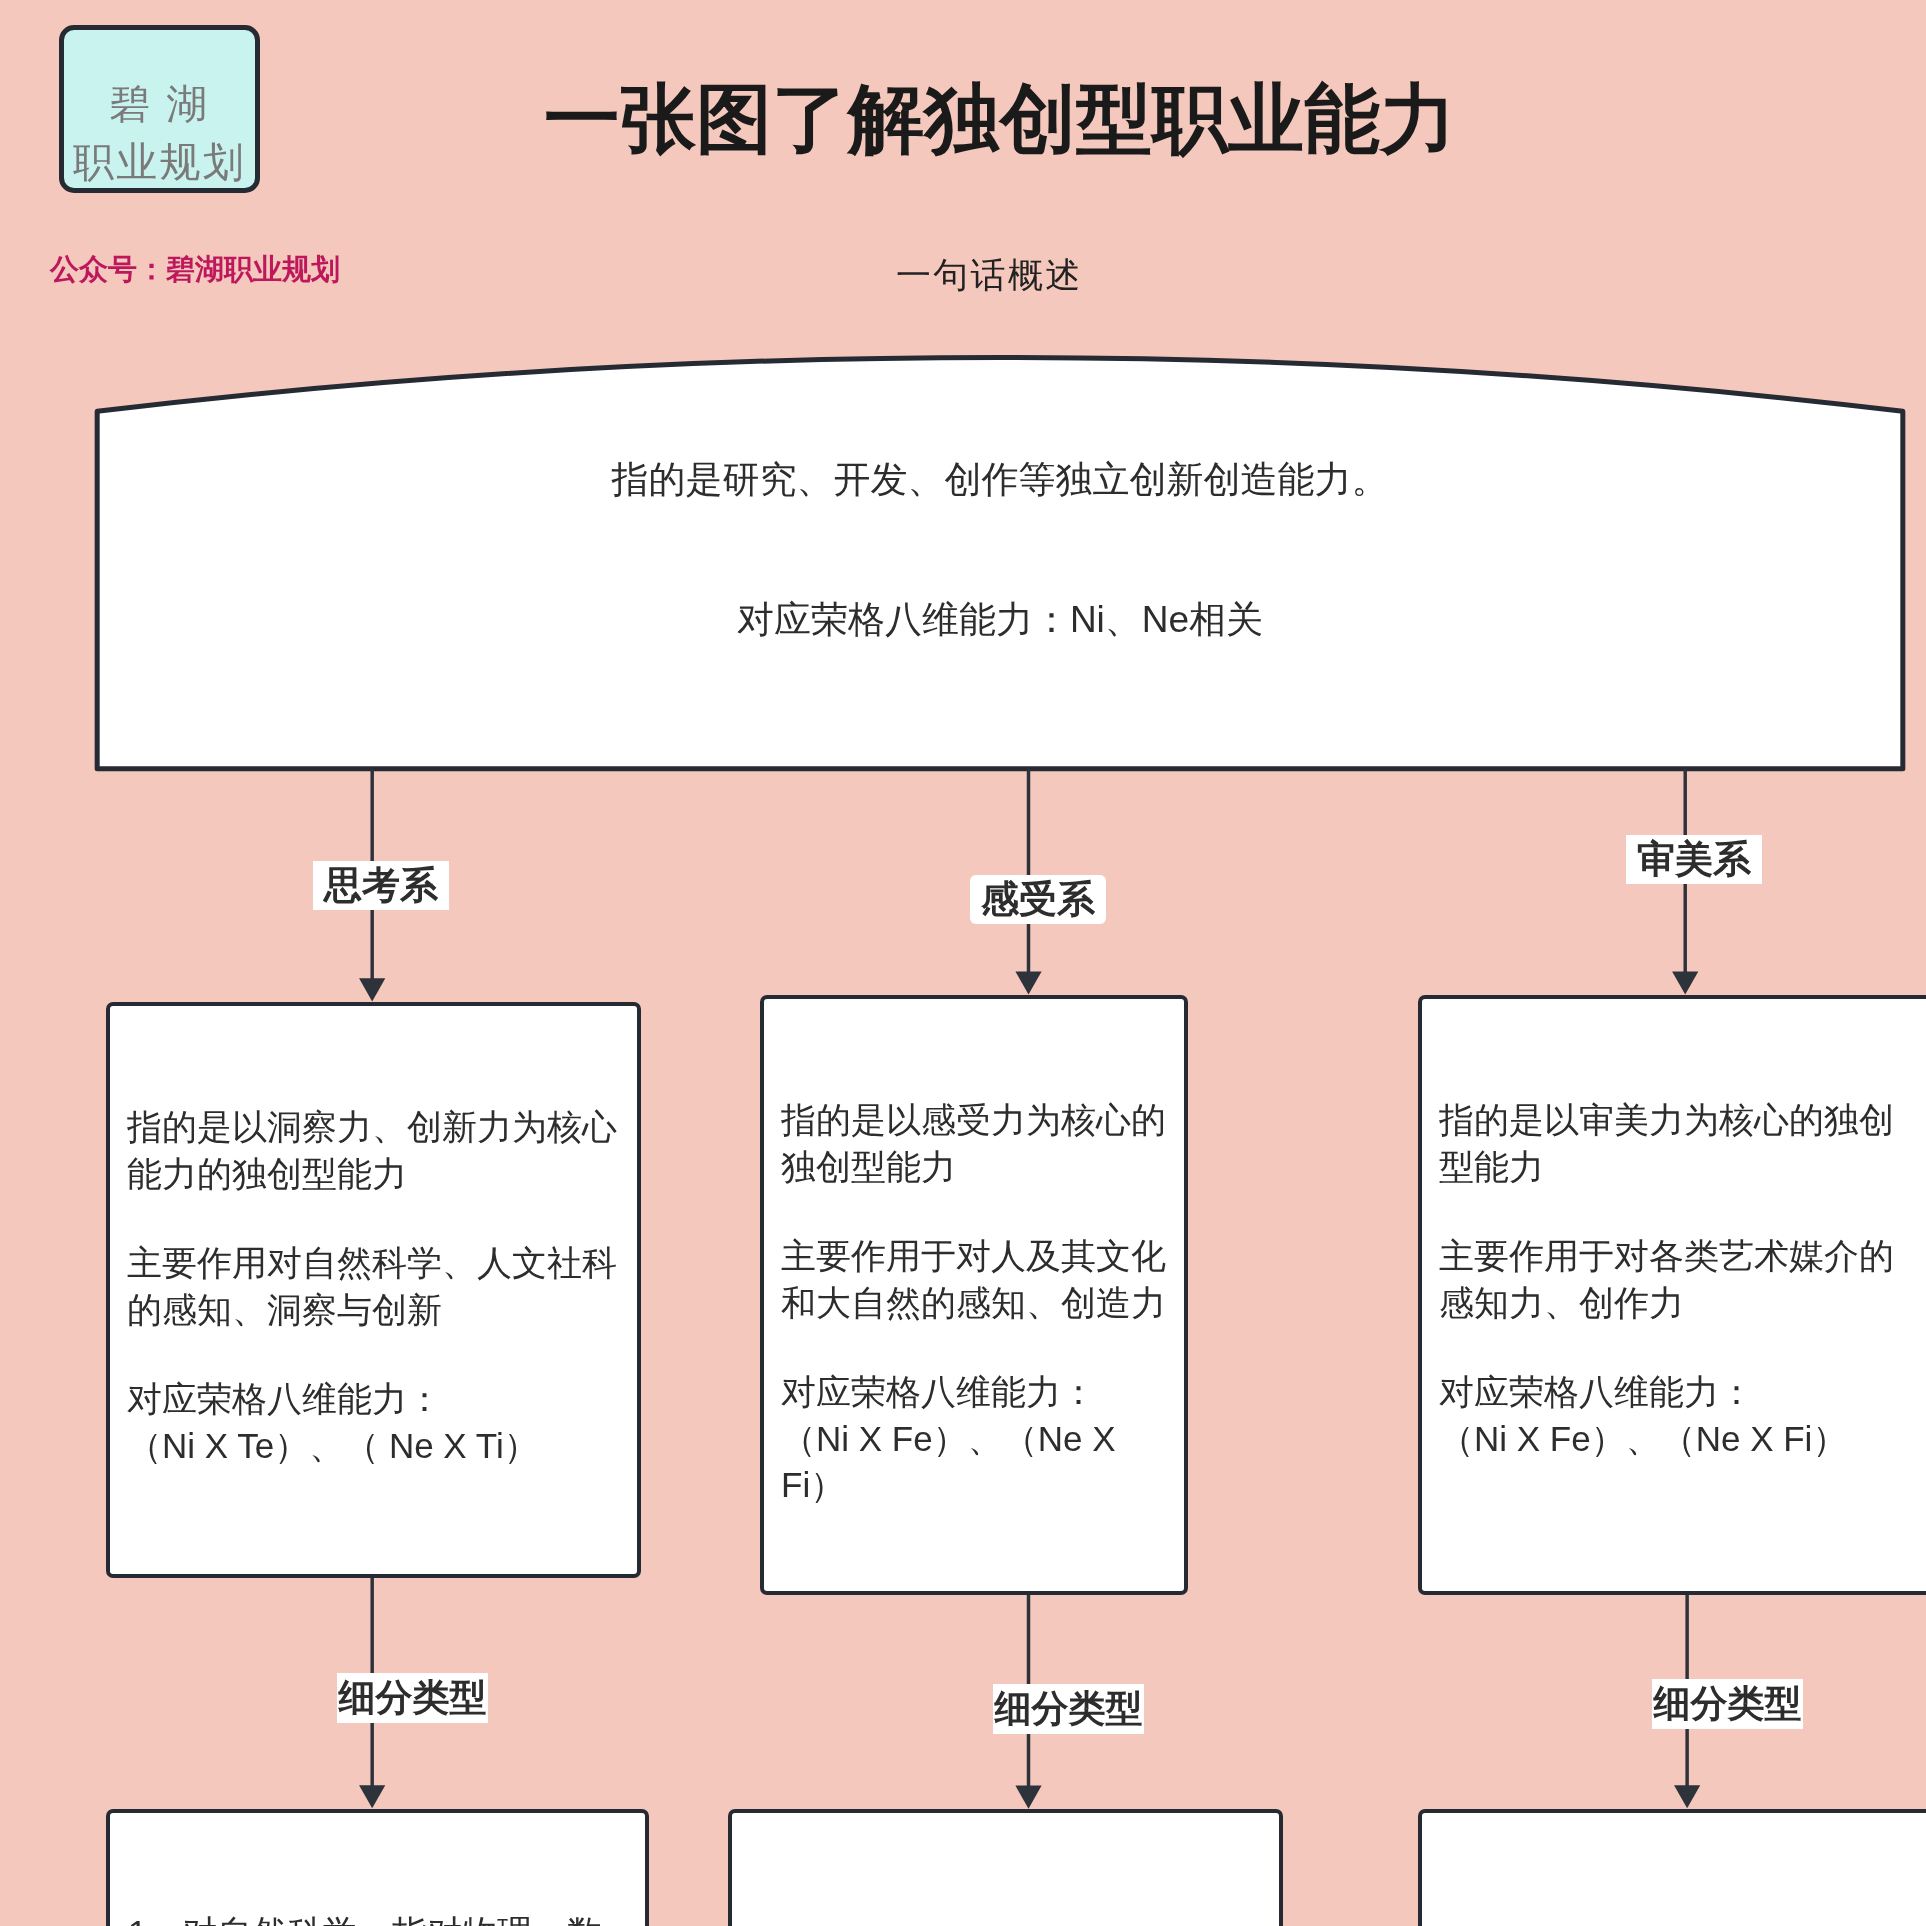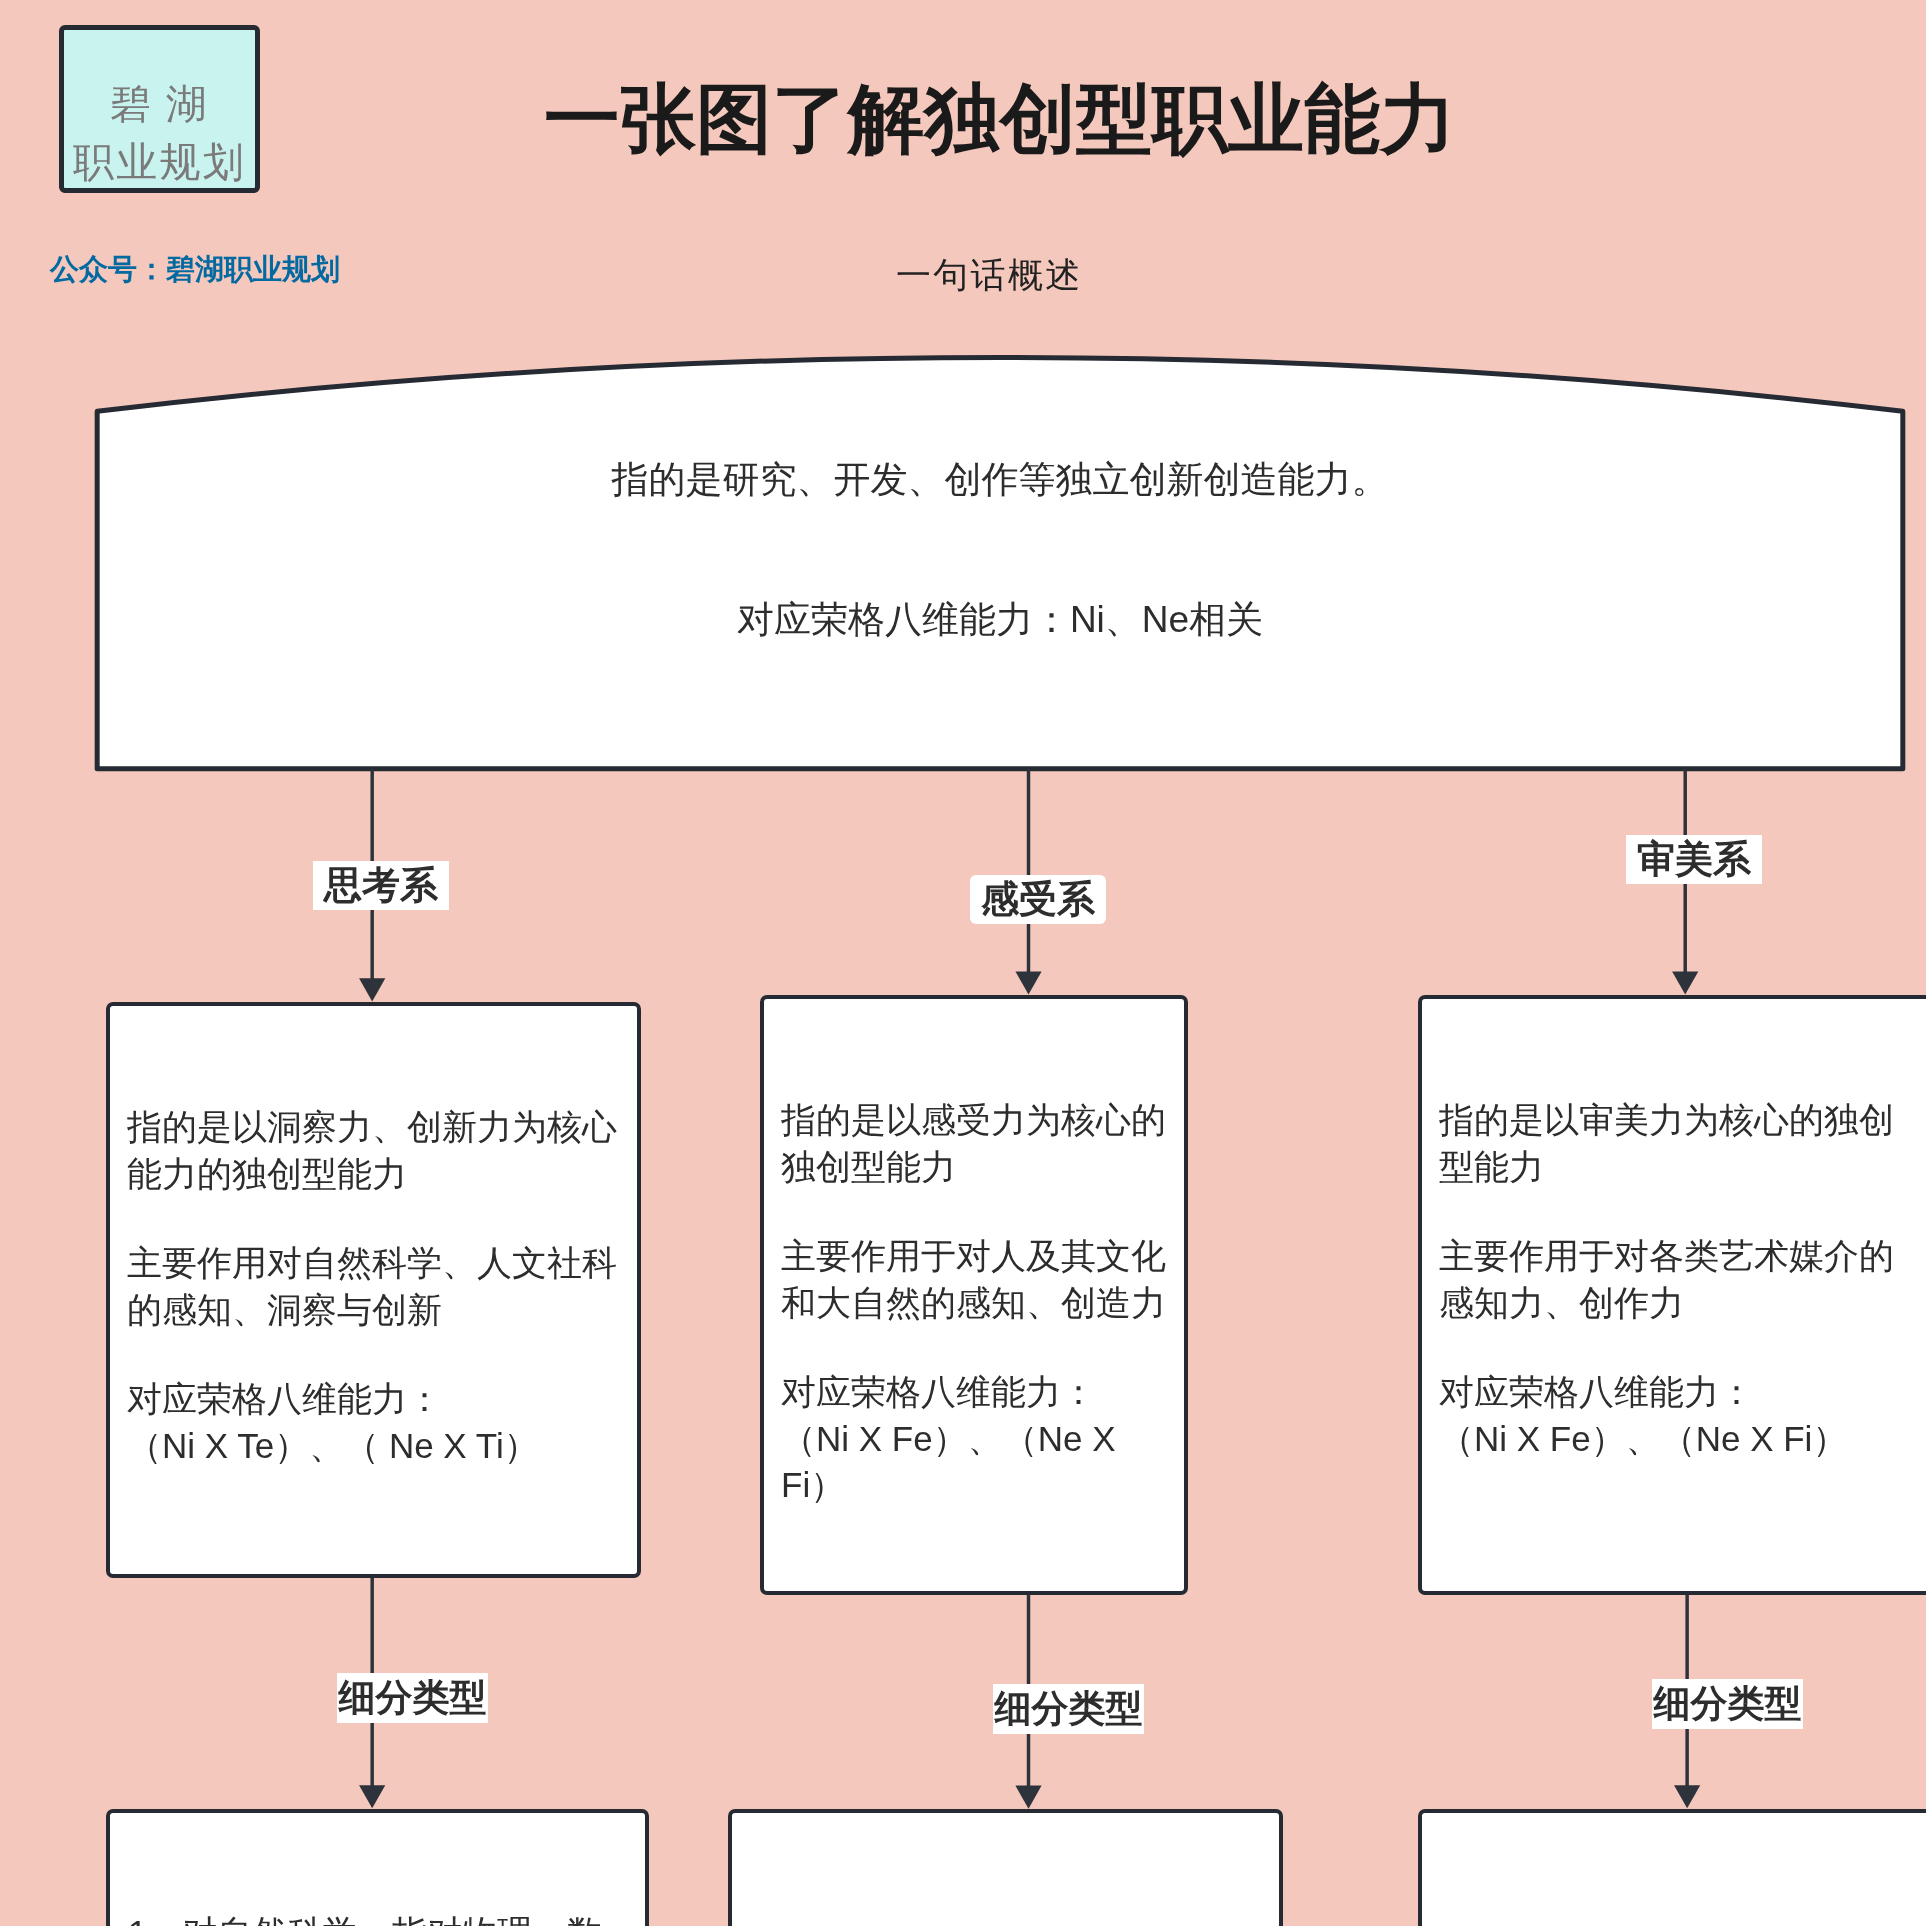--- a/index.html
+++ b/index.html
@@ -1,25 +1,25 @@
 <!DOCTYPE html>
 <html style="font-size:6.2px"><head>
 <meta charset="utf-8">
 <style>
   html,body{margin:0;padding:0;background:#f4c8bd;}
   .page{position:relative;width:2000px;height:2653px;background:#f4c8bd;overflow:hidden;
         font-family:"Liberation Sans","DejaVu Sans",sans-serif;color:#2d2d2d;}
   .abs{position:absolute;}
   
   .logo-box{left:59px;top:25px;width:201px;height:168px;background:#c9f3ef;
-            border:5px solid #262a33;border-radius:6px;box-sizing:border-box;
-            text-align:center;padding-top:45px;font-family:Liberation Serif, serif;}
+            border:5px solid #262a33;border-radius:15px;box-sizing:border-box;
+            text-align:center;padding-top:45px;}
   .logo-line{font-size:41px;line-height:1.42;color:#7a7a7a;letter-spacing:2.3px;}
   .title{left:0;top:69px;width:100%;text-align:center;font-size:76px;font-weight:700;color:#1a1a1a;}
-  .account{left:50px;top:250px;font-size:29px;font-weight:700;color:#0369a1;}
+  .account{left:50px;top:250px;font-size:29px;font-weight:700;color:#be185d;}
   .overview{left:896px;top:252px;font-size:35px;letter-spacing:2.3px;color:#222;}
   
   .sum-line1{left:0;top:455px;width:100%;text-align:center;font-size:37px;color:#2d2d2d;}
   .sum-line2{left:0;top:595px;width:100%;text-align:center;font-size:37px;color:#2d2d2d;}
   
   .chip{background:#ffffff;text-align:center;font-weight:600;color:#2d2d2d;
         display:flex;align-items:center;justify-content:center;}
   .chip.branch{width:136px;height:49px;font-size:38px;}
   .chip.subtype{width:151px;height:50px;font-size:37px;margin-left:40px;}
   

